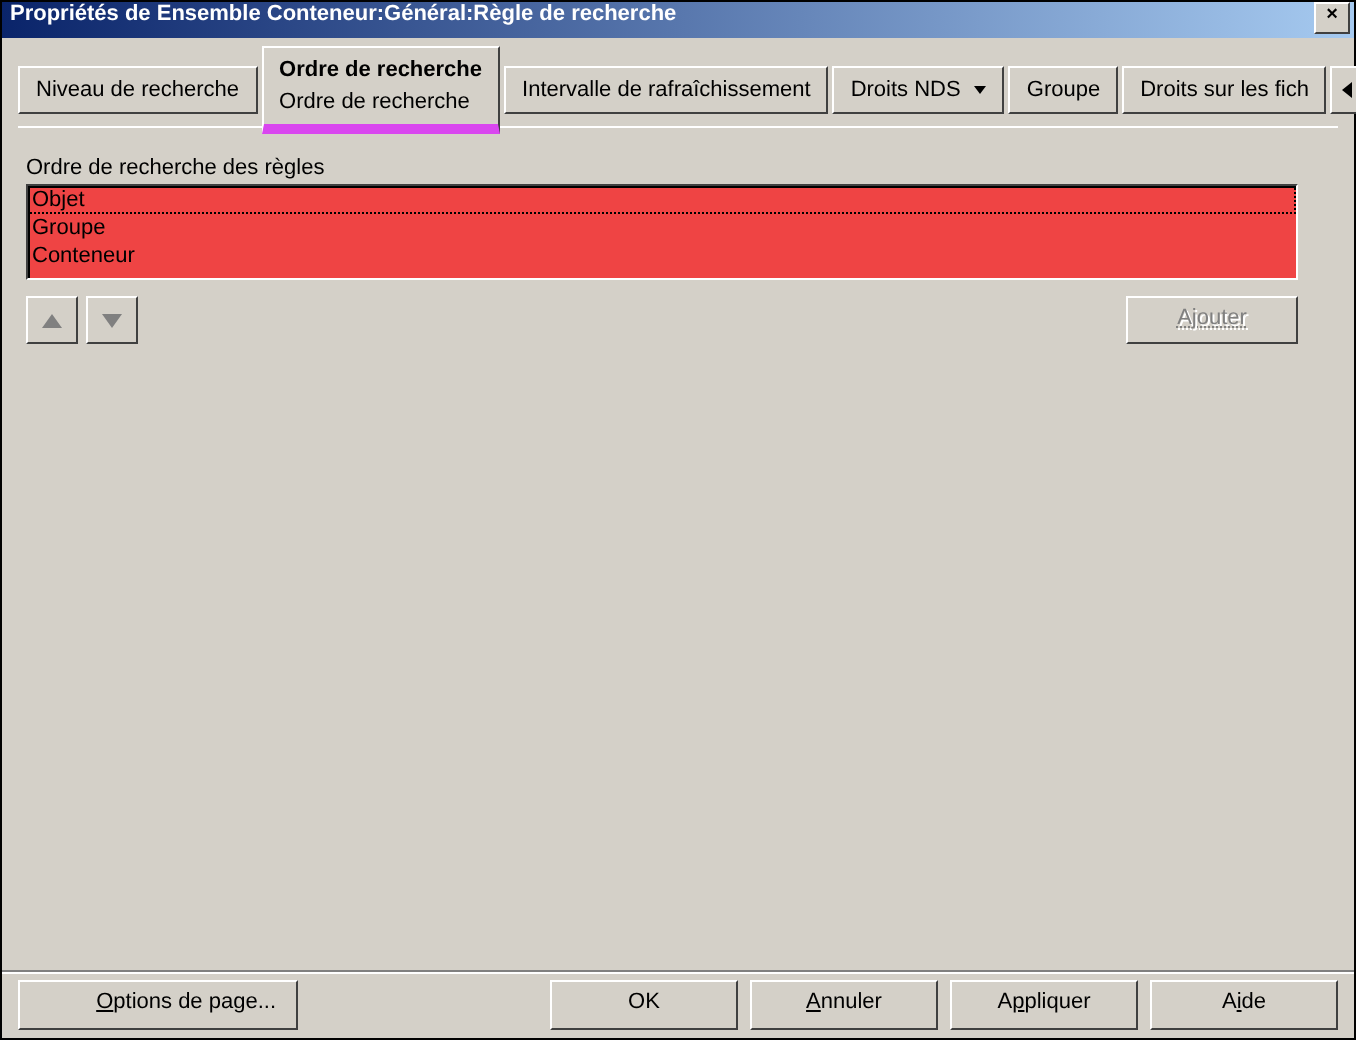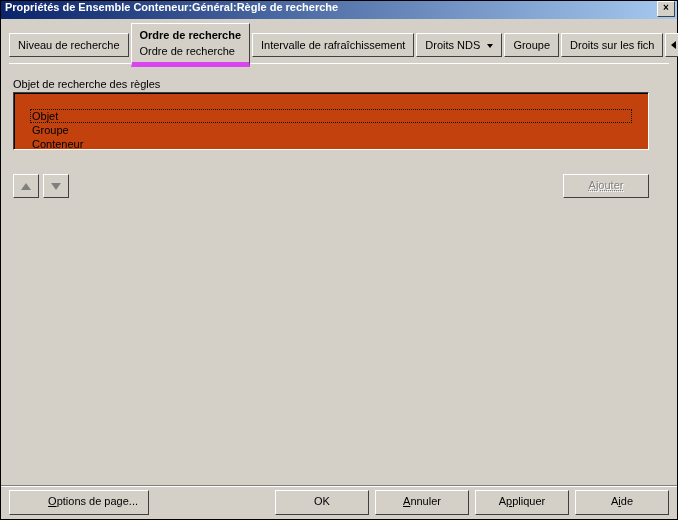--- a/index.html
+++ b/index.html
@@ -135,46 +135,46 @@
     box-sizing: border-box;
     position: relative;
   }
   .section-label {
     font-size: 11px;
     margin-bottom: 2px;
     display: block;
   }
   .listbox {
     width: 636px;
-    height: 58px;
-    background: #c2410c;
+    height: 48px;
+    background: #ef4444;
     border: 1px solid #808080;
     border-top-color: #404040;
     border-left-color: #404040;
     border-right-color: #fff;
     border-bottom-color: #fff;
     box-shadow: inset 1px 1px 0 #000;
     overflow: hidden;
     box-sizing: border-box;
-    padding: 16px;
+    padding: 0;
   }
   .listbox .item {
     padding: 0 2px;
     height: 14px;
     line-height: 14px;
     font-size: 11px;
   }
   .listbox .item.selected {
     outline: 1px dotted #000;
     outline-offset: -1px;
   }
   .row {
     display: flex;
     align-items: center;
-    margin-top: 24px;
+    margin-top: 8px;
     width: 636px;
   }
   .icon-btn {
     width: 24px;
     height: 22px;
     border-top: 1px solid #fff;
     border-left: 1px solid #fff;
     border-right: 1px solid #404040;
     border-bottom: 1px solid #404040;
     background: #d4d0c8;
@@ -266,21 +266,21 @@
         <div class="nav-btn">
           <div class="arrow-left"></div>
         </div>
         <div class="nav-btn">
           <div class="arrow-right"></div>
         </div>
       </div>
     </div>
 
     <div class="panel">
-      <span class="section-label">Objet de recherche des règles</span>
+      <span class="section-label">Ordre de recherche des règles</span>
       <div class="listbox">
         <div class="item selected">Objet</div>
         <div class="item">Groupe</div>
         <div class="item">Conteneur</div>
       </div>
 
       <div class="row">
         <div class="icon-btn disabled">
           <div class="arrow-up"></div>
         </div>

